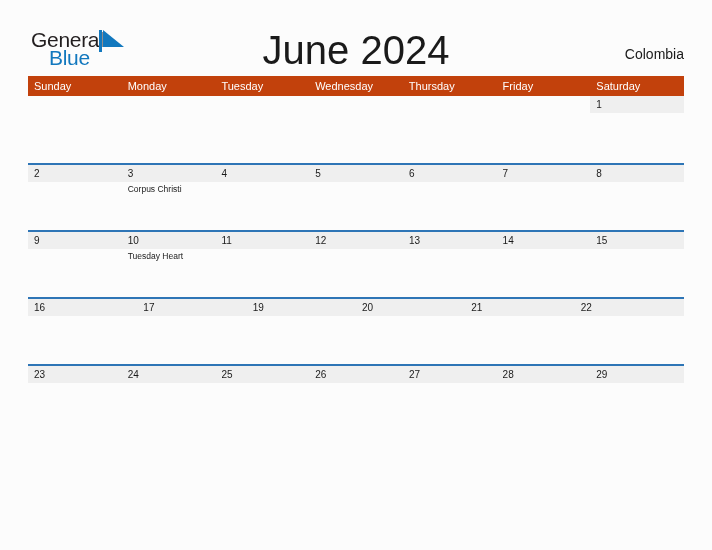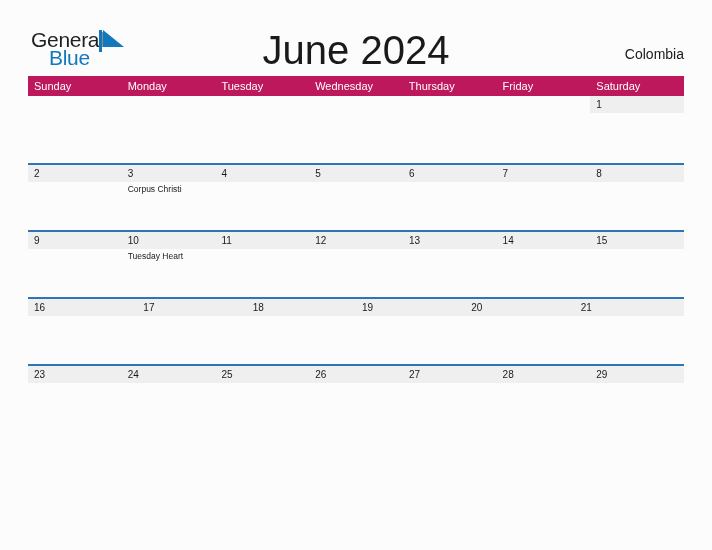--- a/index.html
+++ b/index.html
@@ -87,21 +87,21 @@
   .calendar {
     position: absolute;
     left: 28px;
     top: 76px;
     width: 656px;
   }
 
   .weekday-header {
     display: flex;
     width: 100%;
-    background: #be185d;
+    background: #c2410c;
     height: 20px;
     justify-content: center;
   }
   .weekday-cell {
     flex: 1 1 0;
     color: #ffffff;
     font-size: 11px;
     line-height: 20px;
     padding-left: 6px;
     box-sizing: border-box;
@@ -250,24 +250,24 @@
           <div class="body-cell"></div>
           <div class="body-cell"></div>
           <div class="body-cell"></div>
           <div class="body-cell"></div>
         </div>
       </div>
       <div class="week-row tall">
         <div class="day-band">
           <div class="band-cell">16</div>
           <div class="band-cell">17</div>
-          <div class="band-cell">18</div>
           <div class="band-cell">19</div>
           <div class="band-cell">20</div>
           <div class="band-cell">21</div>
+          <div class="band-cell">22</div>
         </div>
         <div class="day-body">
           <div class="body-cell"></div>
           <div class="body-cell"></div>
           <div class="body-cell"></div>
           <div class="body-cell"></div>
           <div class="body-cell"></div>
           <div class="body-cell"></div>
           <div class="body-cell"></div>
         </div>

